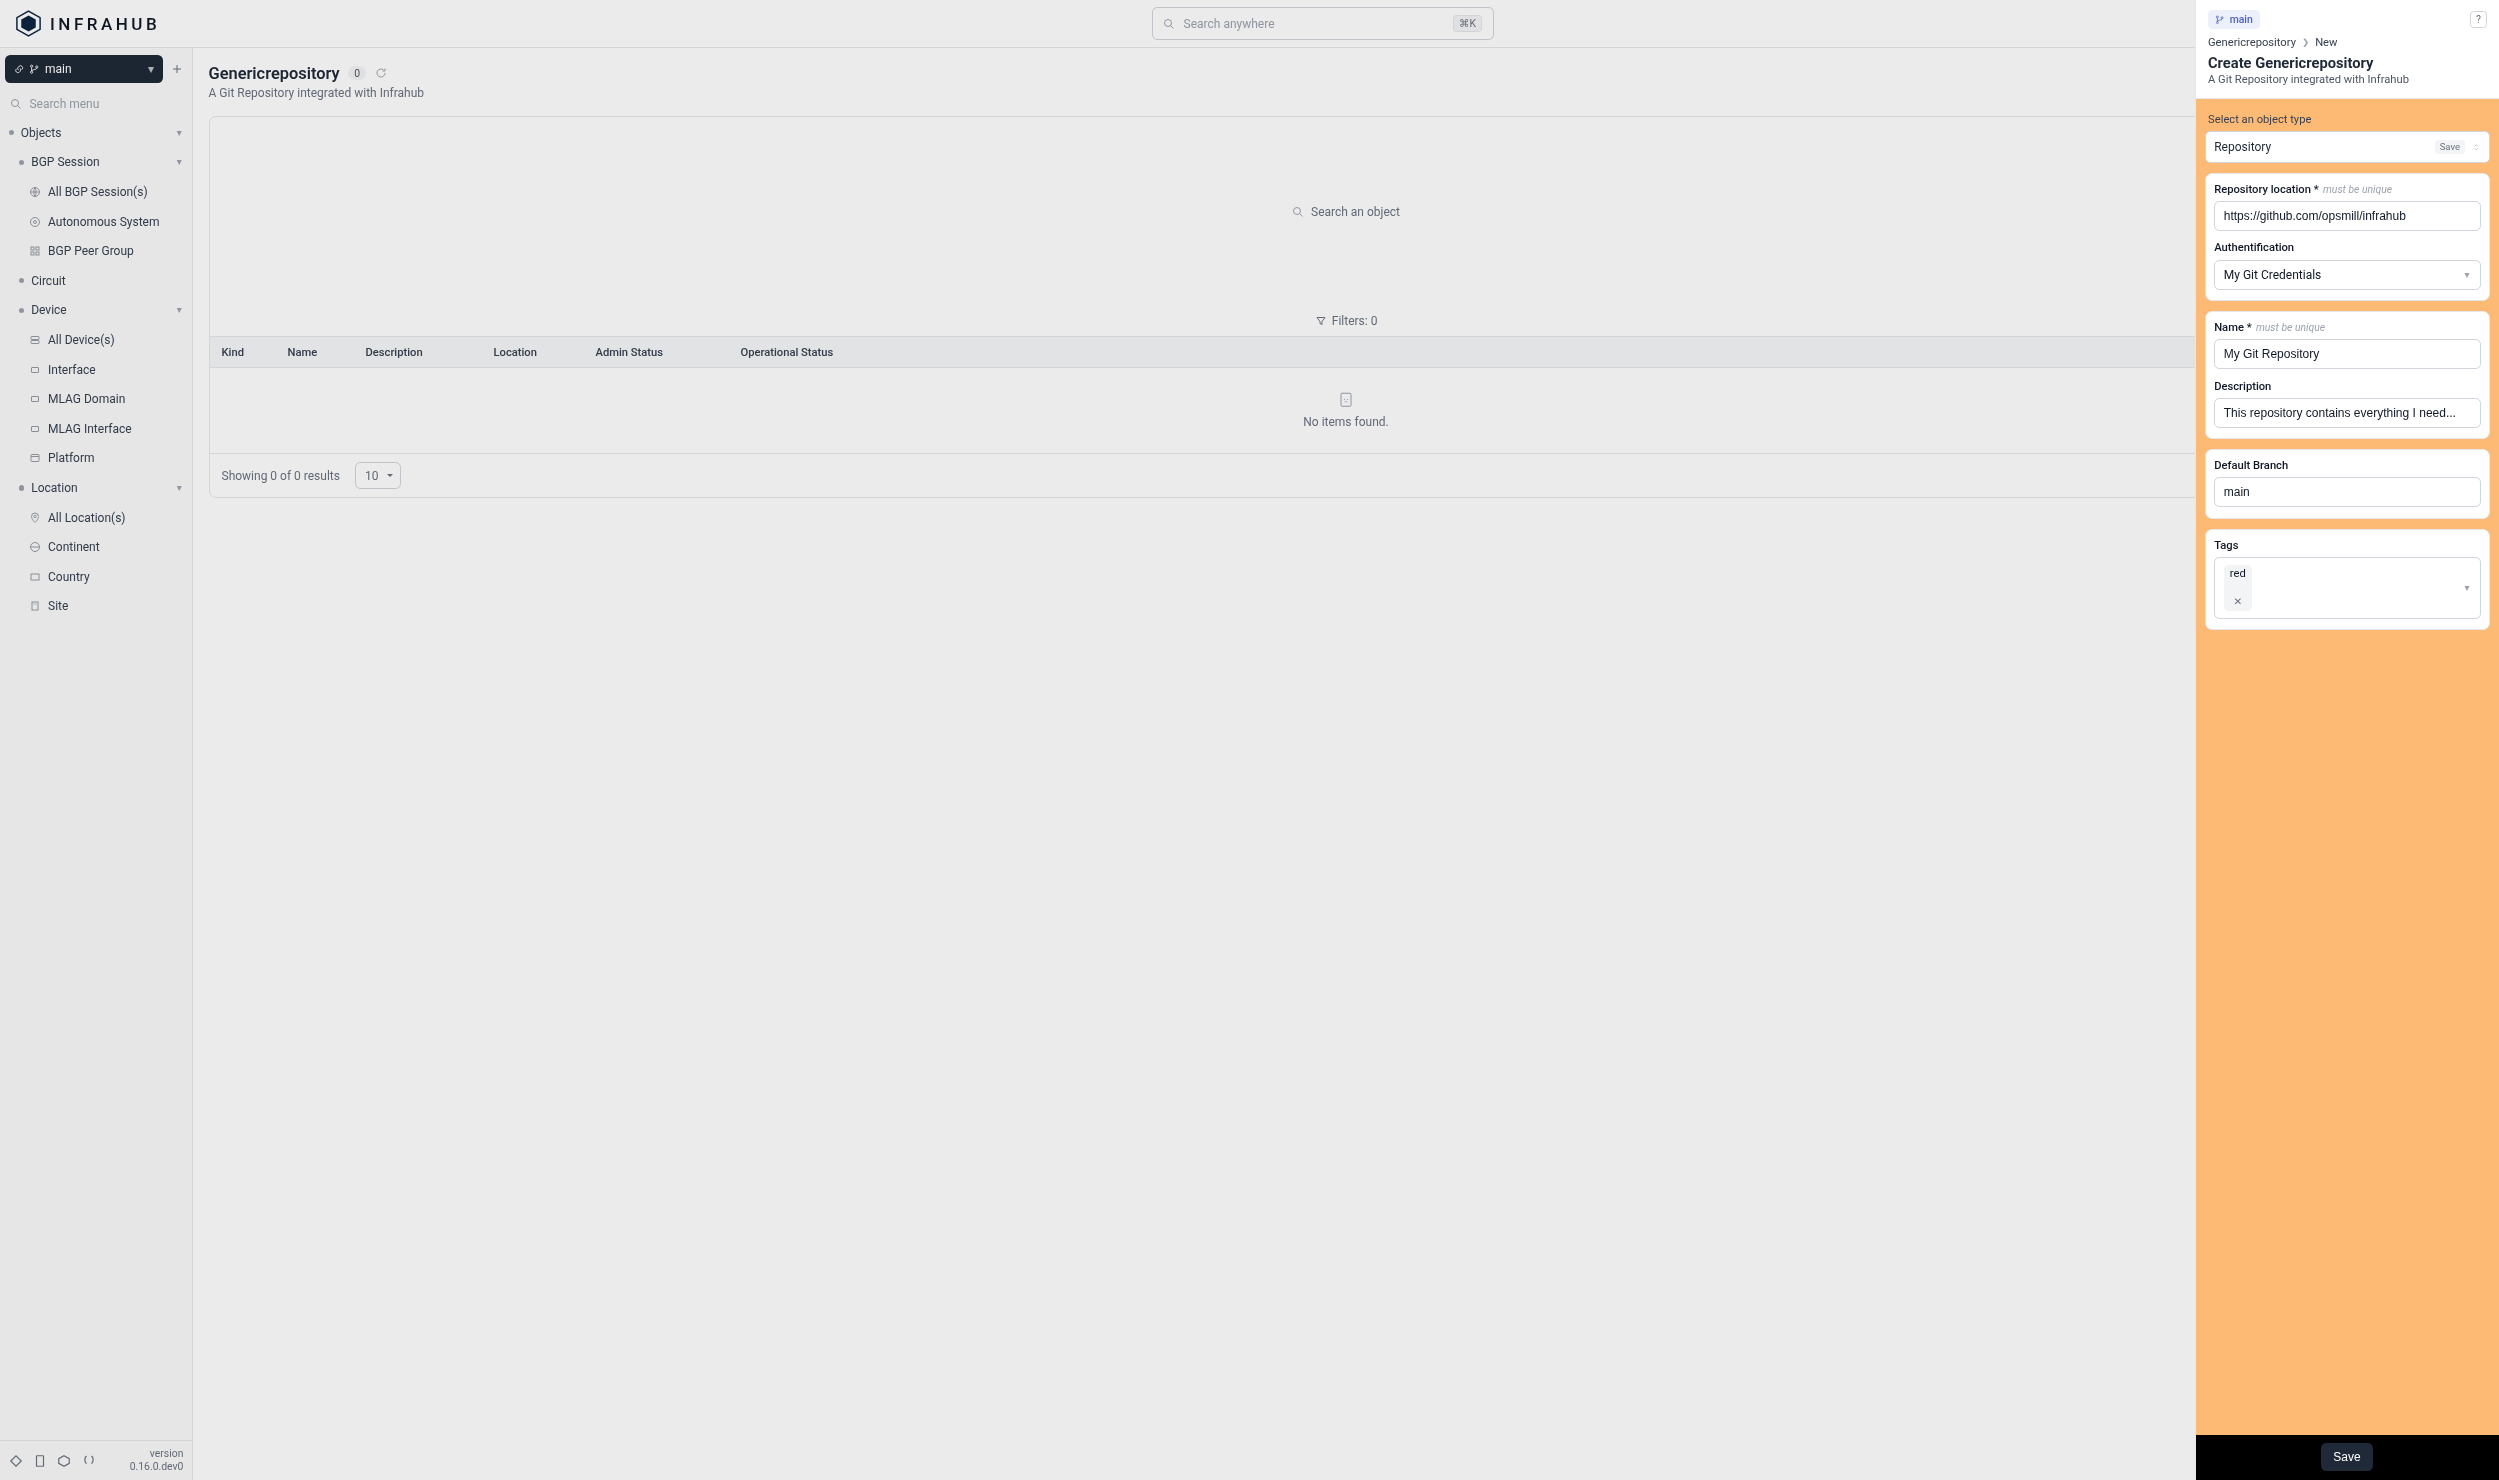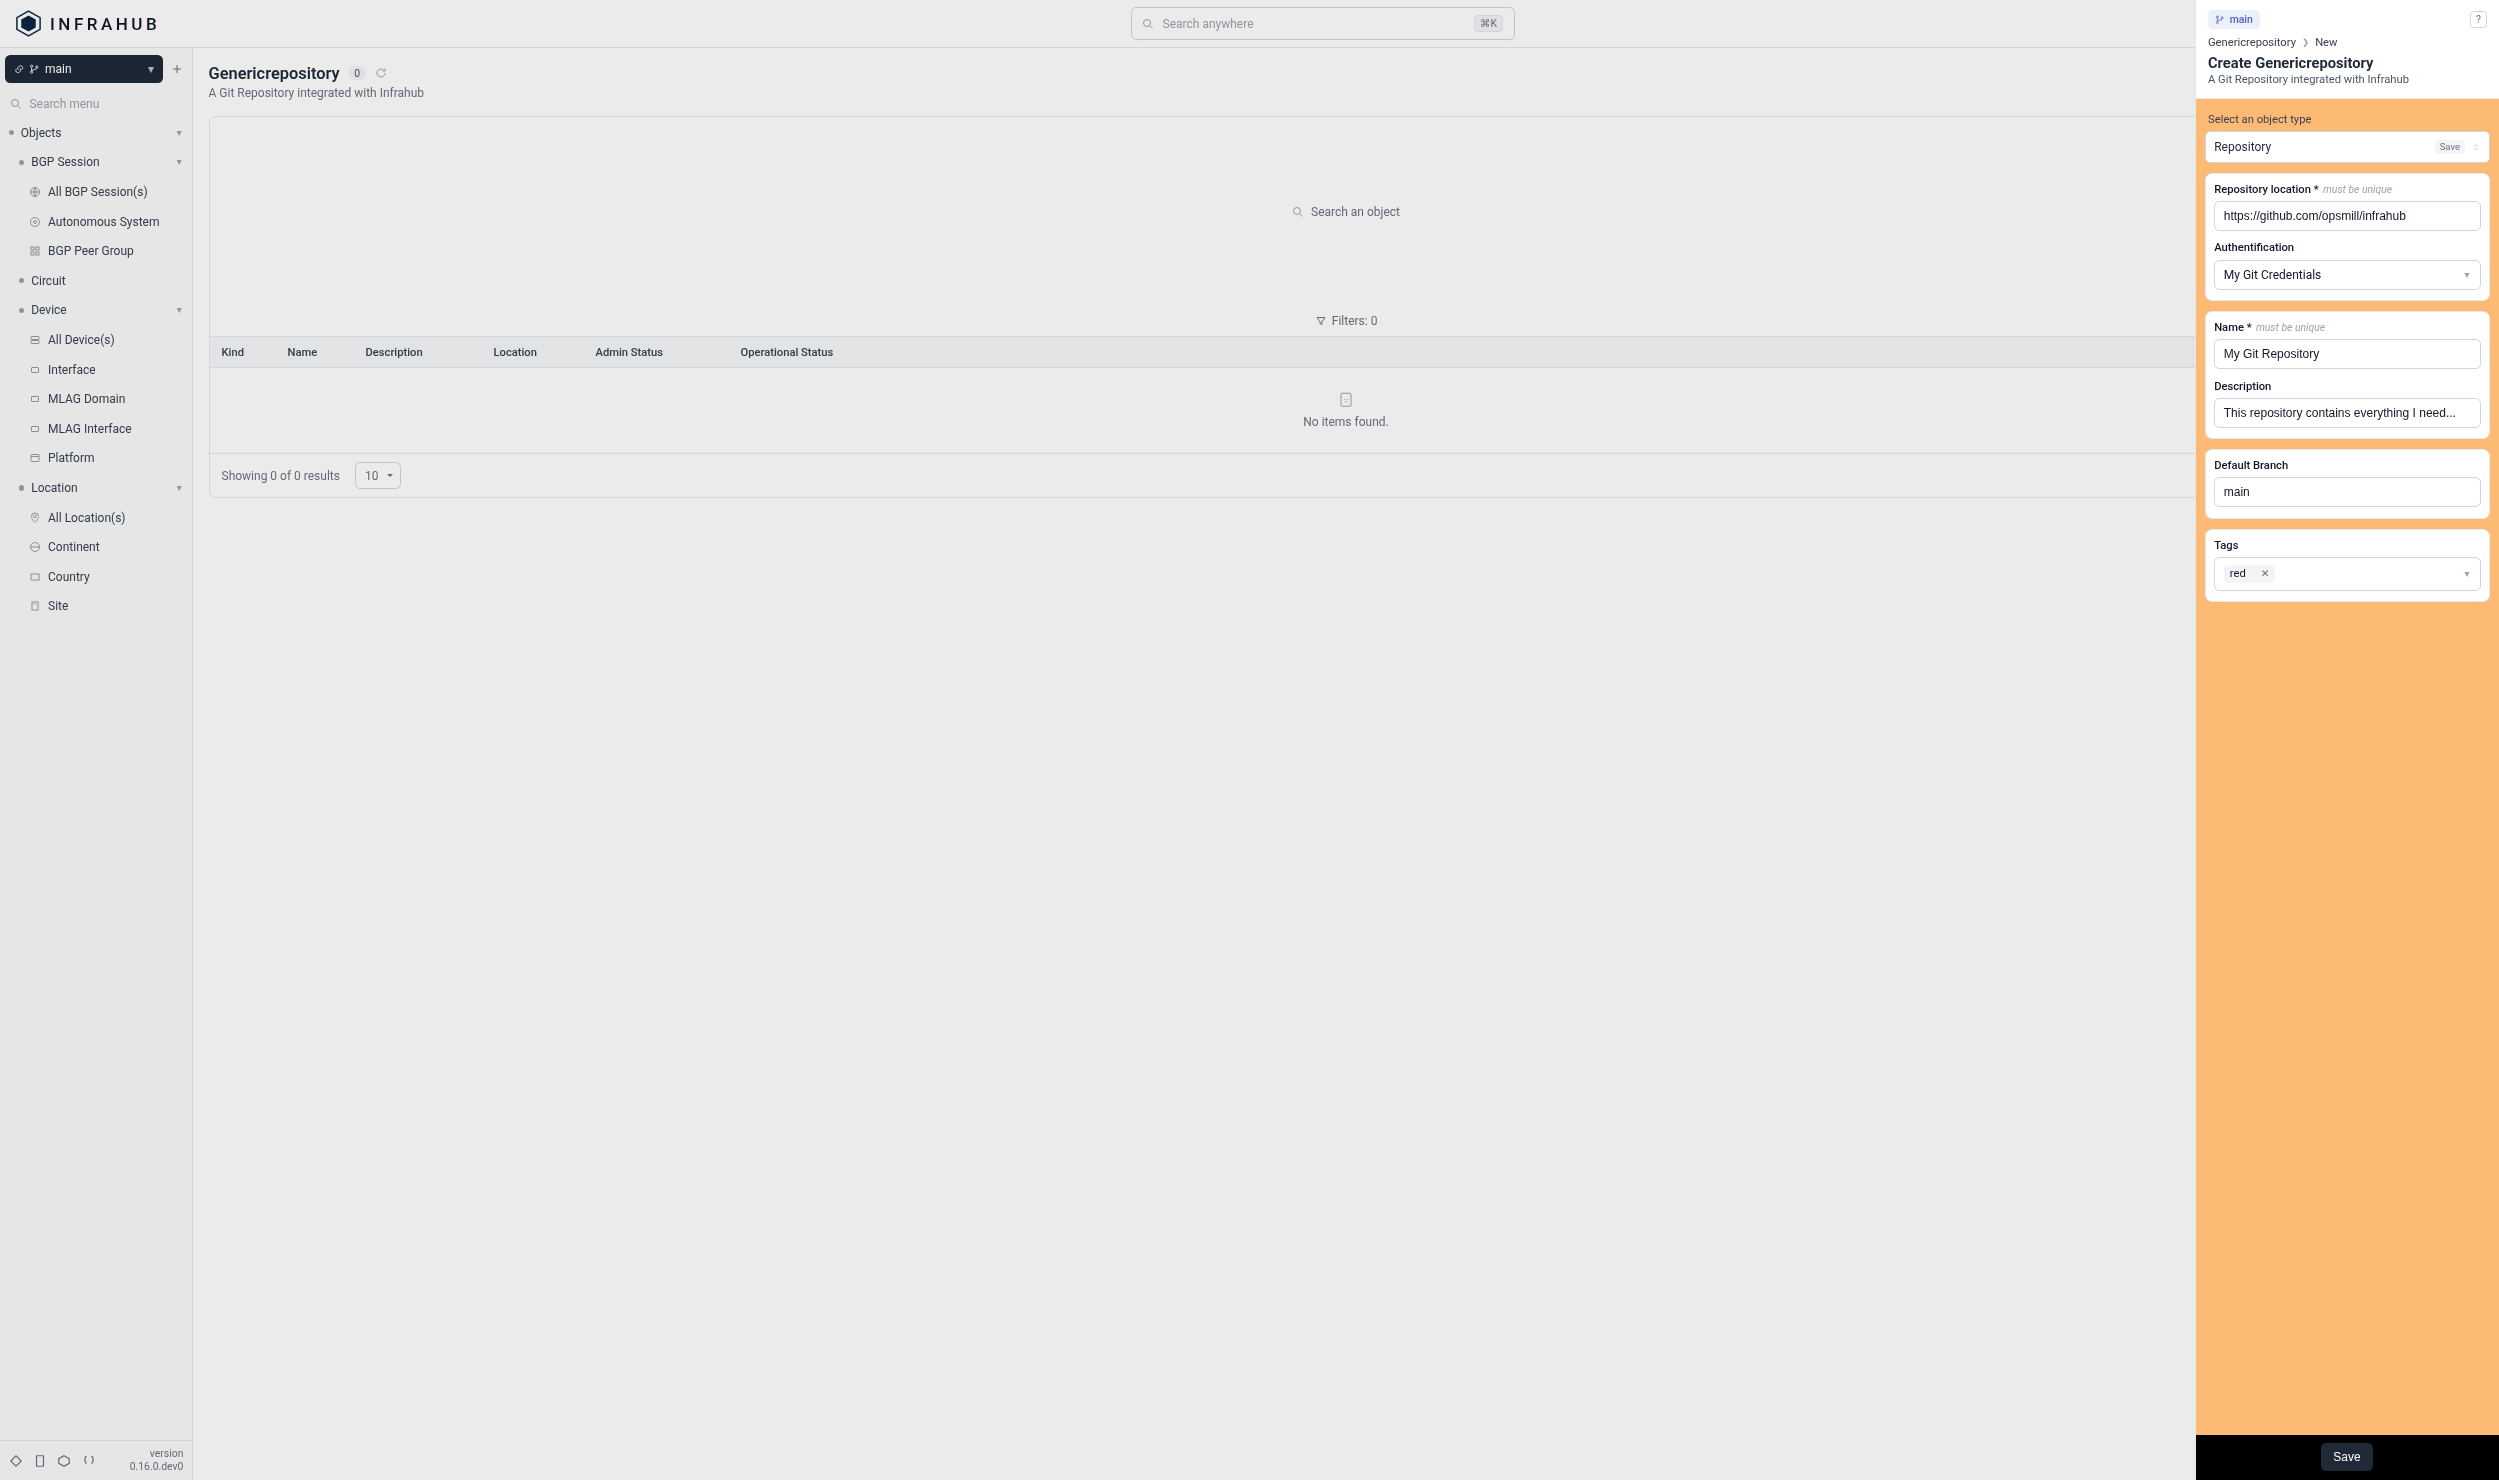--- a/index.html
+++ b/index.html
@@ -5,21 +5,21 @@
   * { box-sizing: border-box; margin: 0; padding: 0; }
   body { font-family: -apple-system, BlinkMacSystemFont, "Segoe UI", Roboto, sans-serif; font-size: 12px; color: #1f2937; background: #fff; overflow: hidden; }
   .app { display: flex; height: 100vh; position: relative; }
   .dim-overlay { position: absolute; inset: 0; background: rgba(0,0,0,0.08); z-index: 5; pointer-events: none; }
 
   
   .topbar { position: absolute; top: 0; left: 0; right: 0; height: 48px; display: flex; align-items: center; padding: 0 14px; border-bottom: 0.9px solid #e5e7eb; background: #fff; }
   .logo-wrap { display: flex; align-items: center; gap: 7px; }
   .logo-badge { width: 29px; height: 29px; }
   .logo-text { font-size: 17px; letter-spacing: 3.5px; font-weight: 500; color: #111827; text-align: right; }
-  .search-anywhere { margin-left: auto; margin-right: auto; width: 384px; display: flex; align-items: center; gap: 8.6px; background: #fff; border: 0.9px solid #d1d5db; border-radius: 5.2px; padding: 7px 10.4px; color: #9ca3af; }
+  .search-anywhere { margin-left: auto; margin-right: auto; width: 342px; display: flex; align-items: center; gap: 8.6px; background: #fff; border: 0.9px solid #d1d5db; border-radius: 5.2px; padding: 7px 10.4px; color: #9ca3af; }
   .kbd { margin-left: auto; background: #f3f4f6; border: 0.9px solid #e5e7eb; padding: 0.9px 5.2px; border-radius: 3.5px; font-size: 10.4px; color: #6b7280; }
 
   
   .sidebar { position: absolute; top: 48px; bottom: 0; left: 0; width: 193px; border-right: 0.9px solid #e5e7eb; display: flex; flex-direction: column; background: #fafafa; }
   .branch-row { display: flex; gap: 5.2px; padding: 7px 5.2px; }
   .branch-select { flex: 1; display: flex; align-items: center; gap: 5.2px; background: #1f2937; color: #fff; border-radius: 5.2px; padding: 7px 8.6px; font-size: 12px; }
   .branch-select svg { flex-shrink: 0; }
   .branch-chevron { margin-left: auto; opacity: .7; }
   .branch-add { width: 19px; display: flex; align-items: center; justify-content: center; color: #6b7280; cursor: pointer; }
   .menu-search { display: flex; align-items: center; gap: 7px; padding: 7px 10.4px; color: #9ca3af; }
@@ -71,21 +71,21 @@
   .otype-sel { background: #fff; border: 0.9px solid #d1d5db; border-radius: 5.2px; padding: 7.8px 8.6px; display: flex; align-items: center; gap: 7px; }
   .core-pill { margin-left: auto; background: #f3f4f6; font-size: 9.5px; padding: 1.7px 5.2px; border-radius: 3.5px; color: #6b7280; }
   .updown { width: 8.6px; color: #9ca3af; }
   .form-card { background: #fff; border: 0.9px solid #e5e7eb; border-radius: 7px; padding: 8.6px 8.6px 10.4px; margin-top: 10.4px; }
   .flabel { font-size: 11.2px; font-weight: 500; color: #111827; margin-bottom: 5.2px; display: flex; gap: 4.3px; align-items: baseline; }
   .flabel .hint { font-weight: 400; font-style: italic; color: #9ca3af; font-size: 10.4px; }
   .flabel.mt { margin-top: 10.4px; }
   .finput { width: 100%; border: 0.9px solid #d1d5db; border-radius: 5.2px; padding: 7px 8.6px; font-size: 12px; color: #111827; background: #fff; }
   .finput.combo { display: flex; align-items: center; }
   .finput.combo .chev { margin-left: auto; color: #9ca3af; font-size: 8.6px; }
-  .tag-chip { display: inline-flex; align-items: center; gap: 15px; background: #f3f4f6; padding: 2.6px 6px; border-radius: 4.3px; font-size: 11.2px; }
+  .tag-chip { display: inline-flex; align-items: center; gap: 15px; background: #f3f4f6; padding: 2.6px 6px; border-radius: 4.3px; font-size: 11.2px; flex-direction: column; }
   .tag-x { color: #6b7280; cursor: pointer; font-size: 10.4px; }
   .drawer-foot { position: absolute; bottom: 0; right: 0; width: 304px; padding: 8.6px 10.4px; display: flex; justify-content: center; background: #000000; }
   .save-btn { background: #1f2937; color: #fff; border: none; border-radius: 5.2px; padding: 7px 12px; font-size: 12px; cursor: pointer; }
 
   svg { display: block; }
 </style>
 </head>
 <body>
 
 <div class="app">

